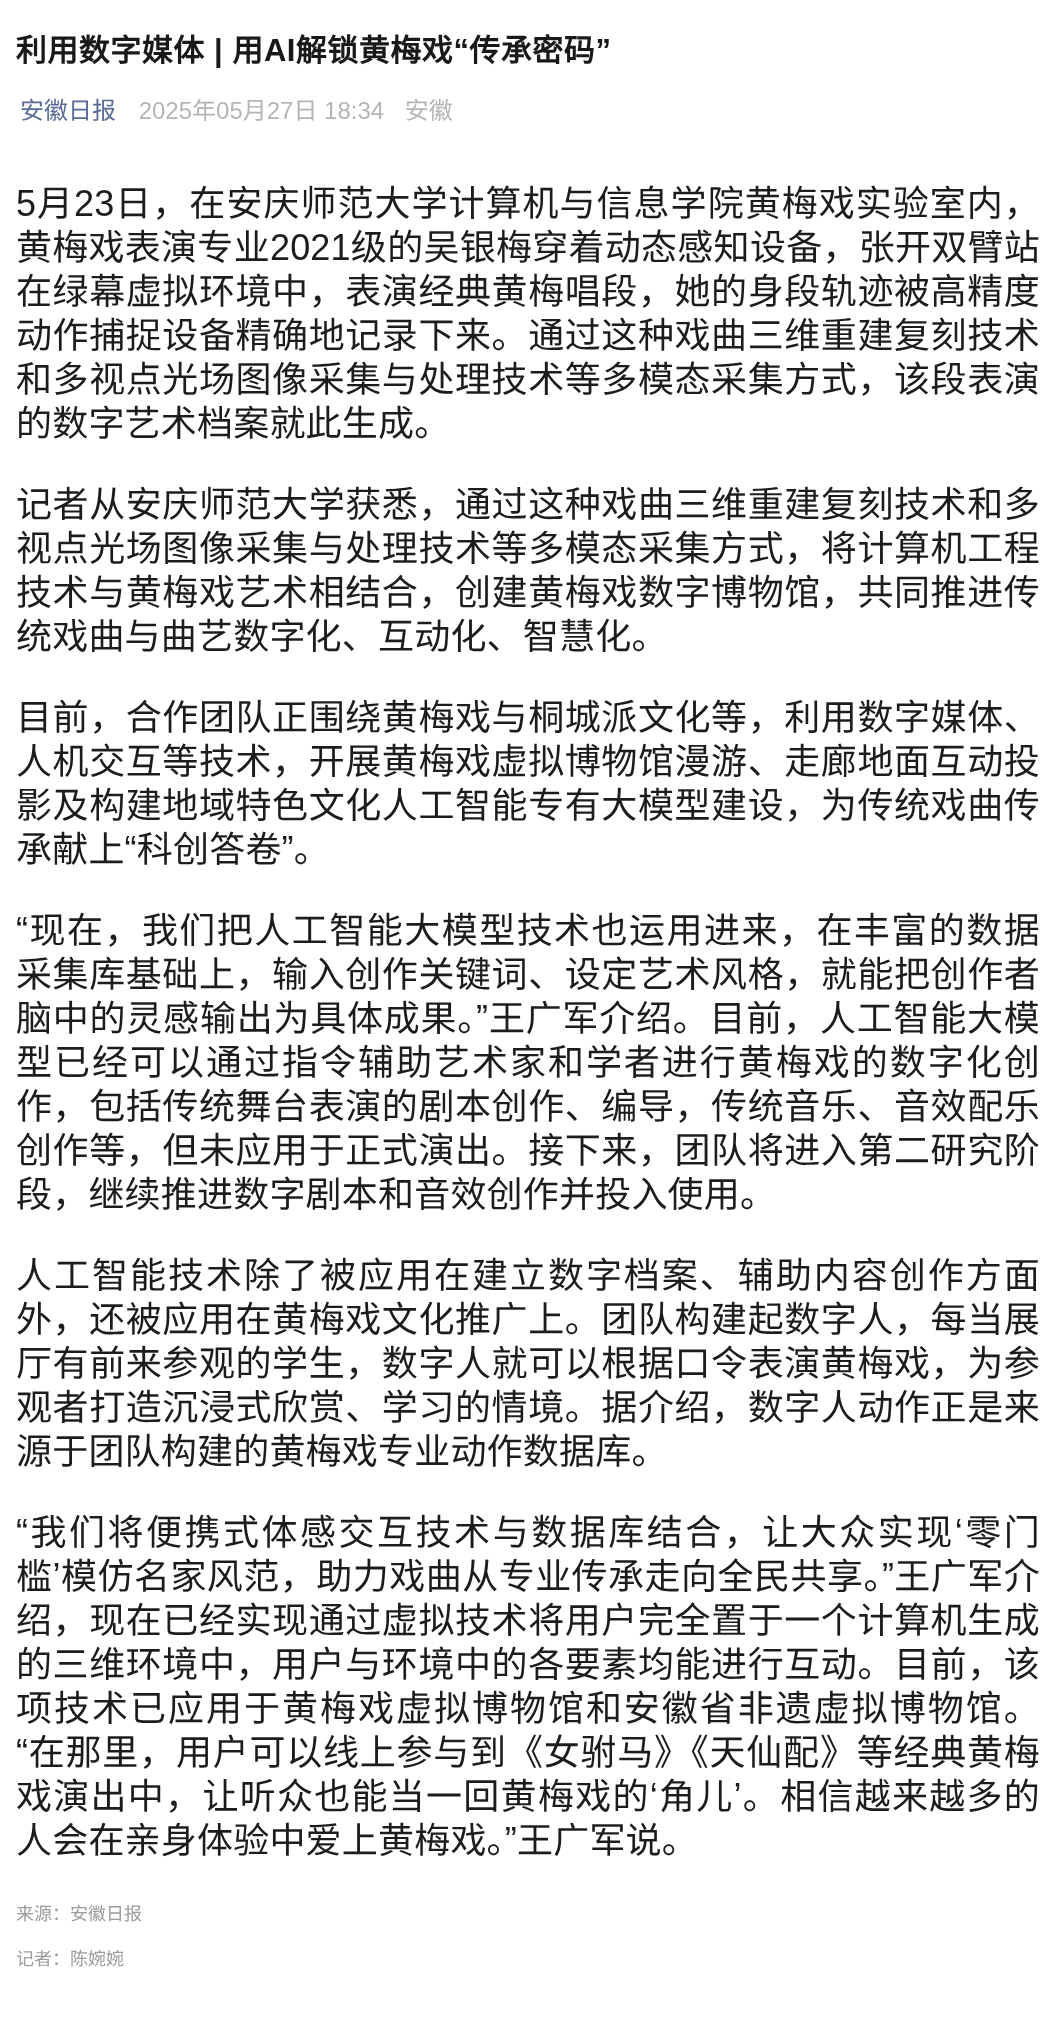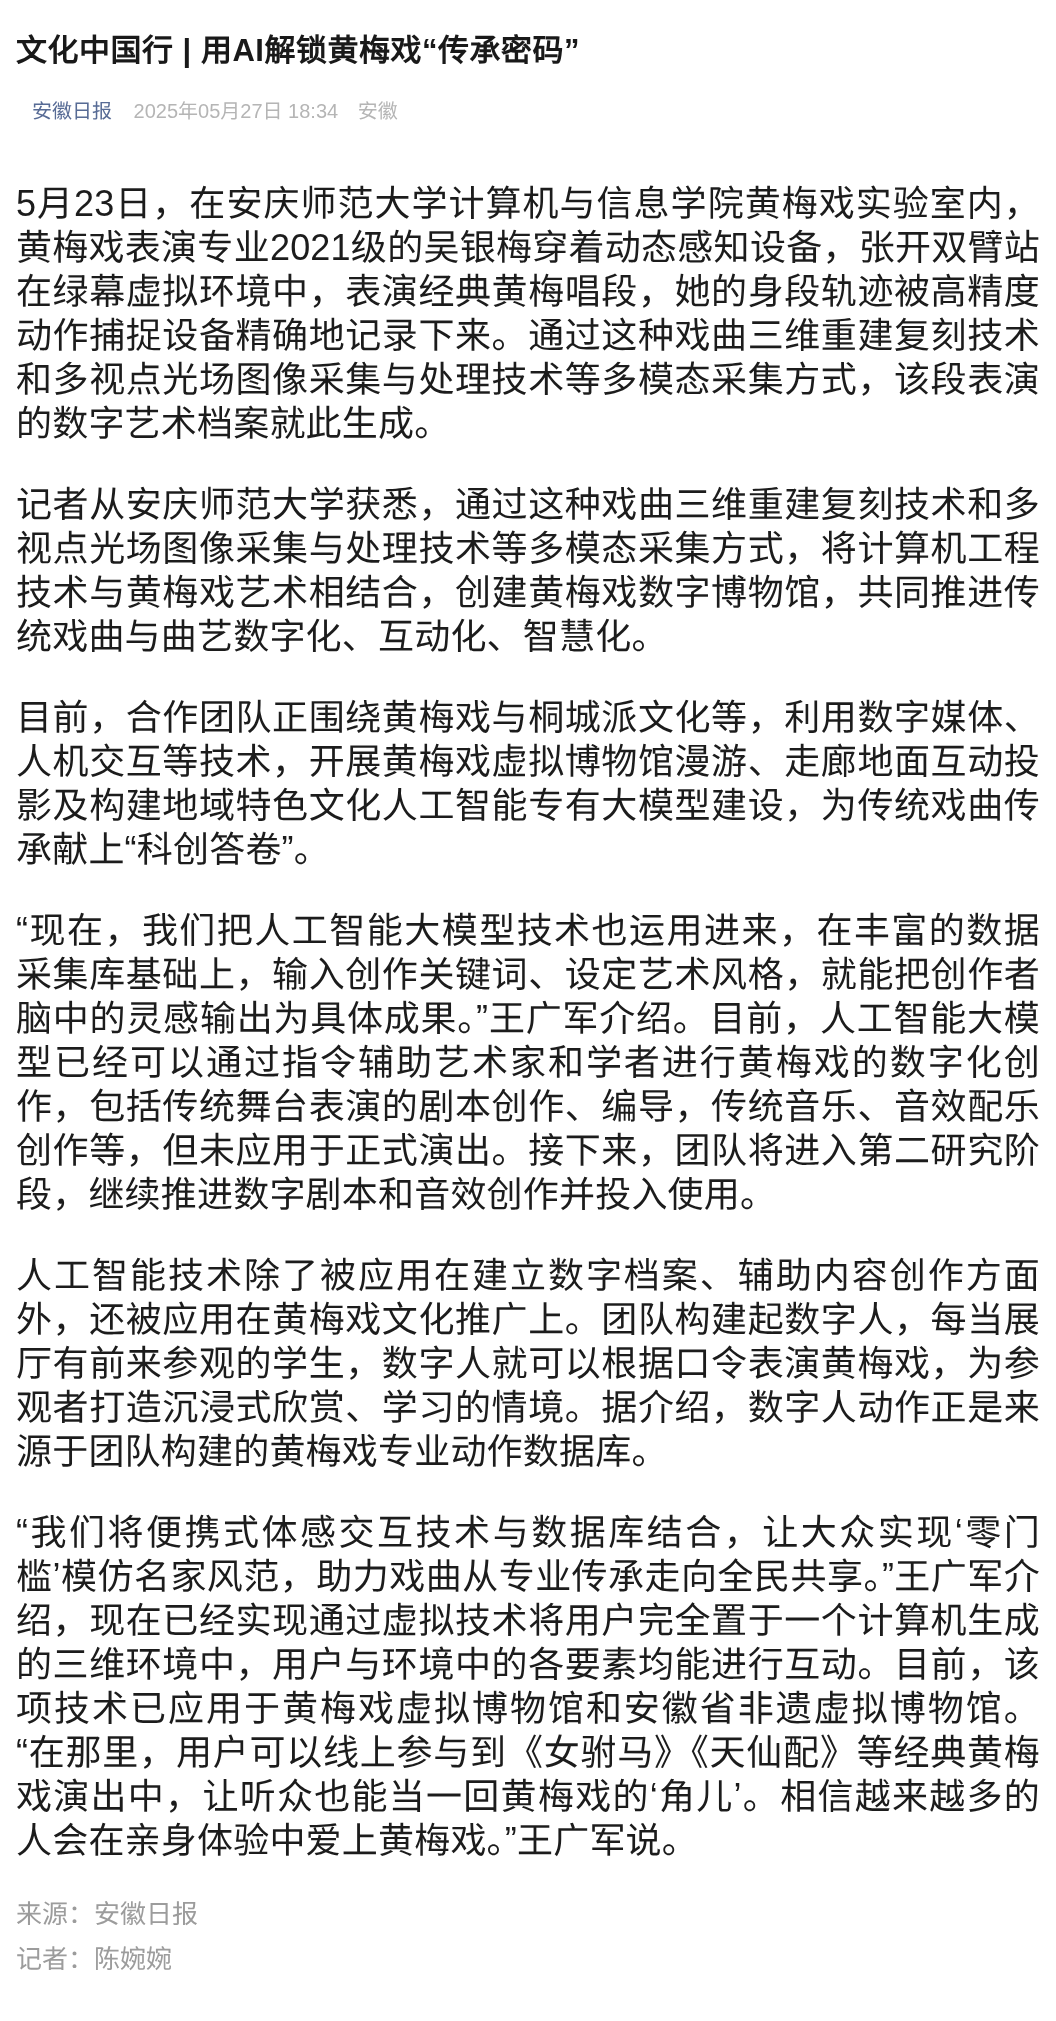--- a/index.html
+++ b/index.html
@@ -19,22 +19,22 @@
   }
   .article-title {
     margin: 0 0 24px 0;
     font-size: 31px;
     line-height: 1.35;
     font-weight: 700;
     color: #191919;
     letter-spacing: 0.5px;
   }
   .meta-row {
-    margin: 0 0 56px 16px;
-    font-size: 20px;
+    margin: 0 0 56px 4px;
+    font-size: 24px;
     line-height: 30px;
     white-space: nowrap;
   }
   .meta-source {
     color: #576b95;
     margin-right: 16px;
     cursor: pointer;
   }
   .meta-datetime {
     color: #b5b5b5;
@@ -49,32 +49,32 @@
     line-height: 44px;
     color: #1c1c1c;
     text-align: justify;
     letter-spacing: 0.2px;
   }
   .article-footer {
     padding-top: 0;
   }
   .article-footer p {
     margin: 0 0 17px 0;
-    font-size: 26px;
+    font-size: 18px;
     line-height: 28px;
     color: #9c9c9c;
     text-align: left;
   }
 </style>
 </head>
 <body>
 
 <div class="page">
 
-  <h1 class="article-title">文化中国行 | 用AI解锁黄梅戏“传承密码”</h1>
+  <h1 class="article-title">利用数字媒体 | 用AI解锁黄梅戏“传承密码”</h1>
 
   <div class="meta-row">
     <span class="meta-source">安徽日报</span>
     <span class="meta-datetime">2025年05月27日 18:34</span>
     <span class="meta-location">安徽</span>
   </div>
 
   <div class="article-body">
     <p>5月23日，在安庆师范大学计算机与信息学院黄梅戏实验室内，黄梅戏表演专业2021级的吴银梅穿着动态感知设备，张开双臂站在绿幕虚拟环境中，表演经典黄梅唱段，她的身段轨迹被高精度动作捕捉设备精确地记录下来。通过这种戏曲三维重建复刻技术和多视点光场图像采集与处理技术等多模态采集方式，该段表演的数字艺术档案就此生成。</p>
     <p>记者从安庆师范大学获悉，通过这种戏曲三维重建复刻技术和多视点光场图像采集与处理技术等多模态采集方式，将计算机工程技术与黄梅戏艺术相结合，创建黄梅戏数字博物馆，共同推进传统戏曲与曲艺数字化、互动化、智慧化。</p>

